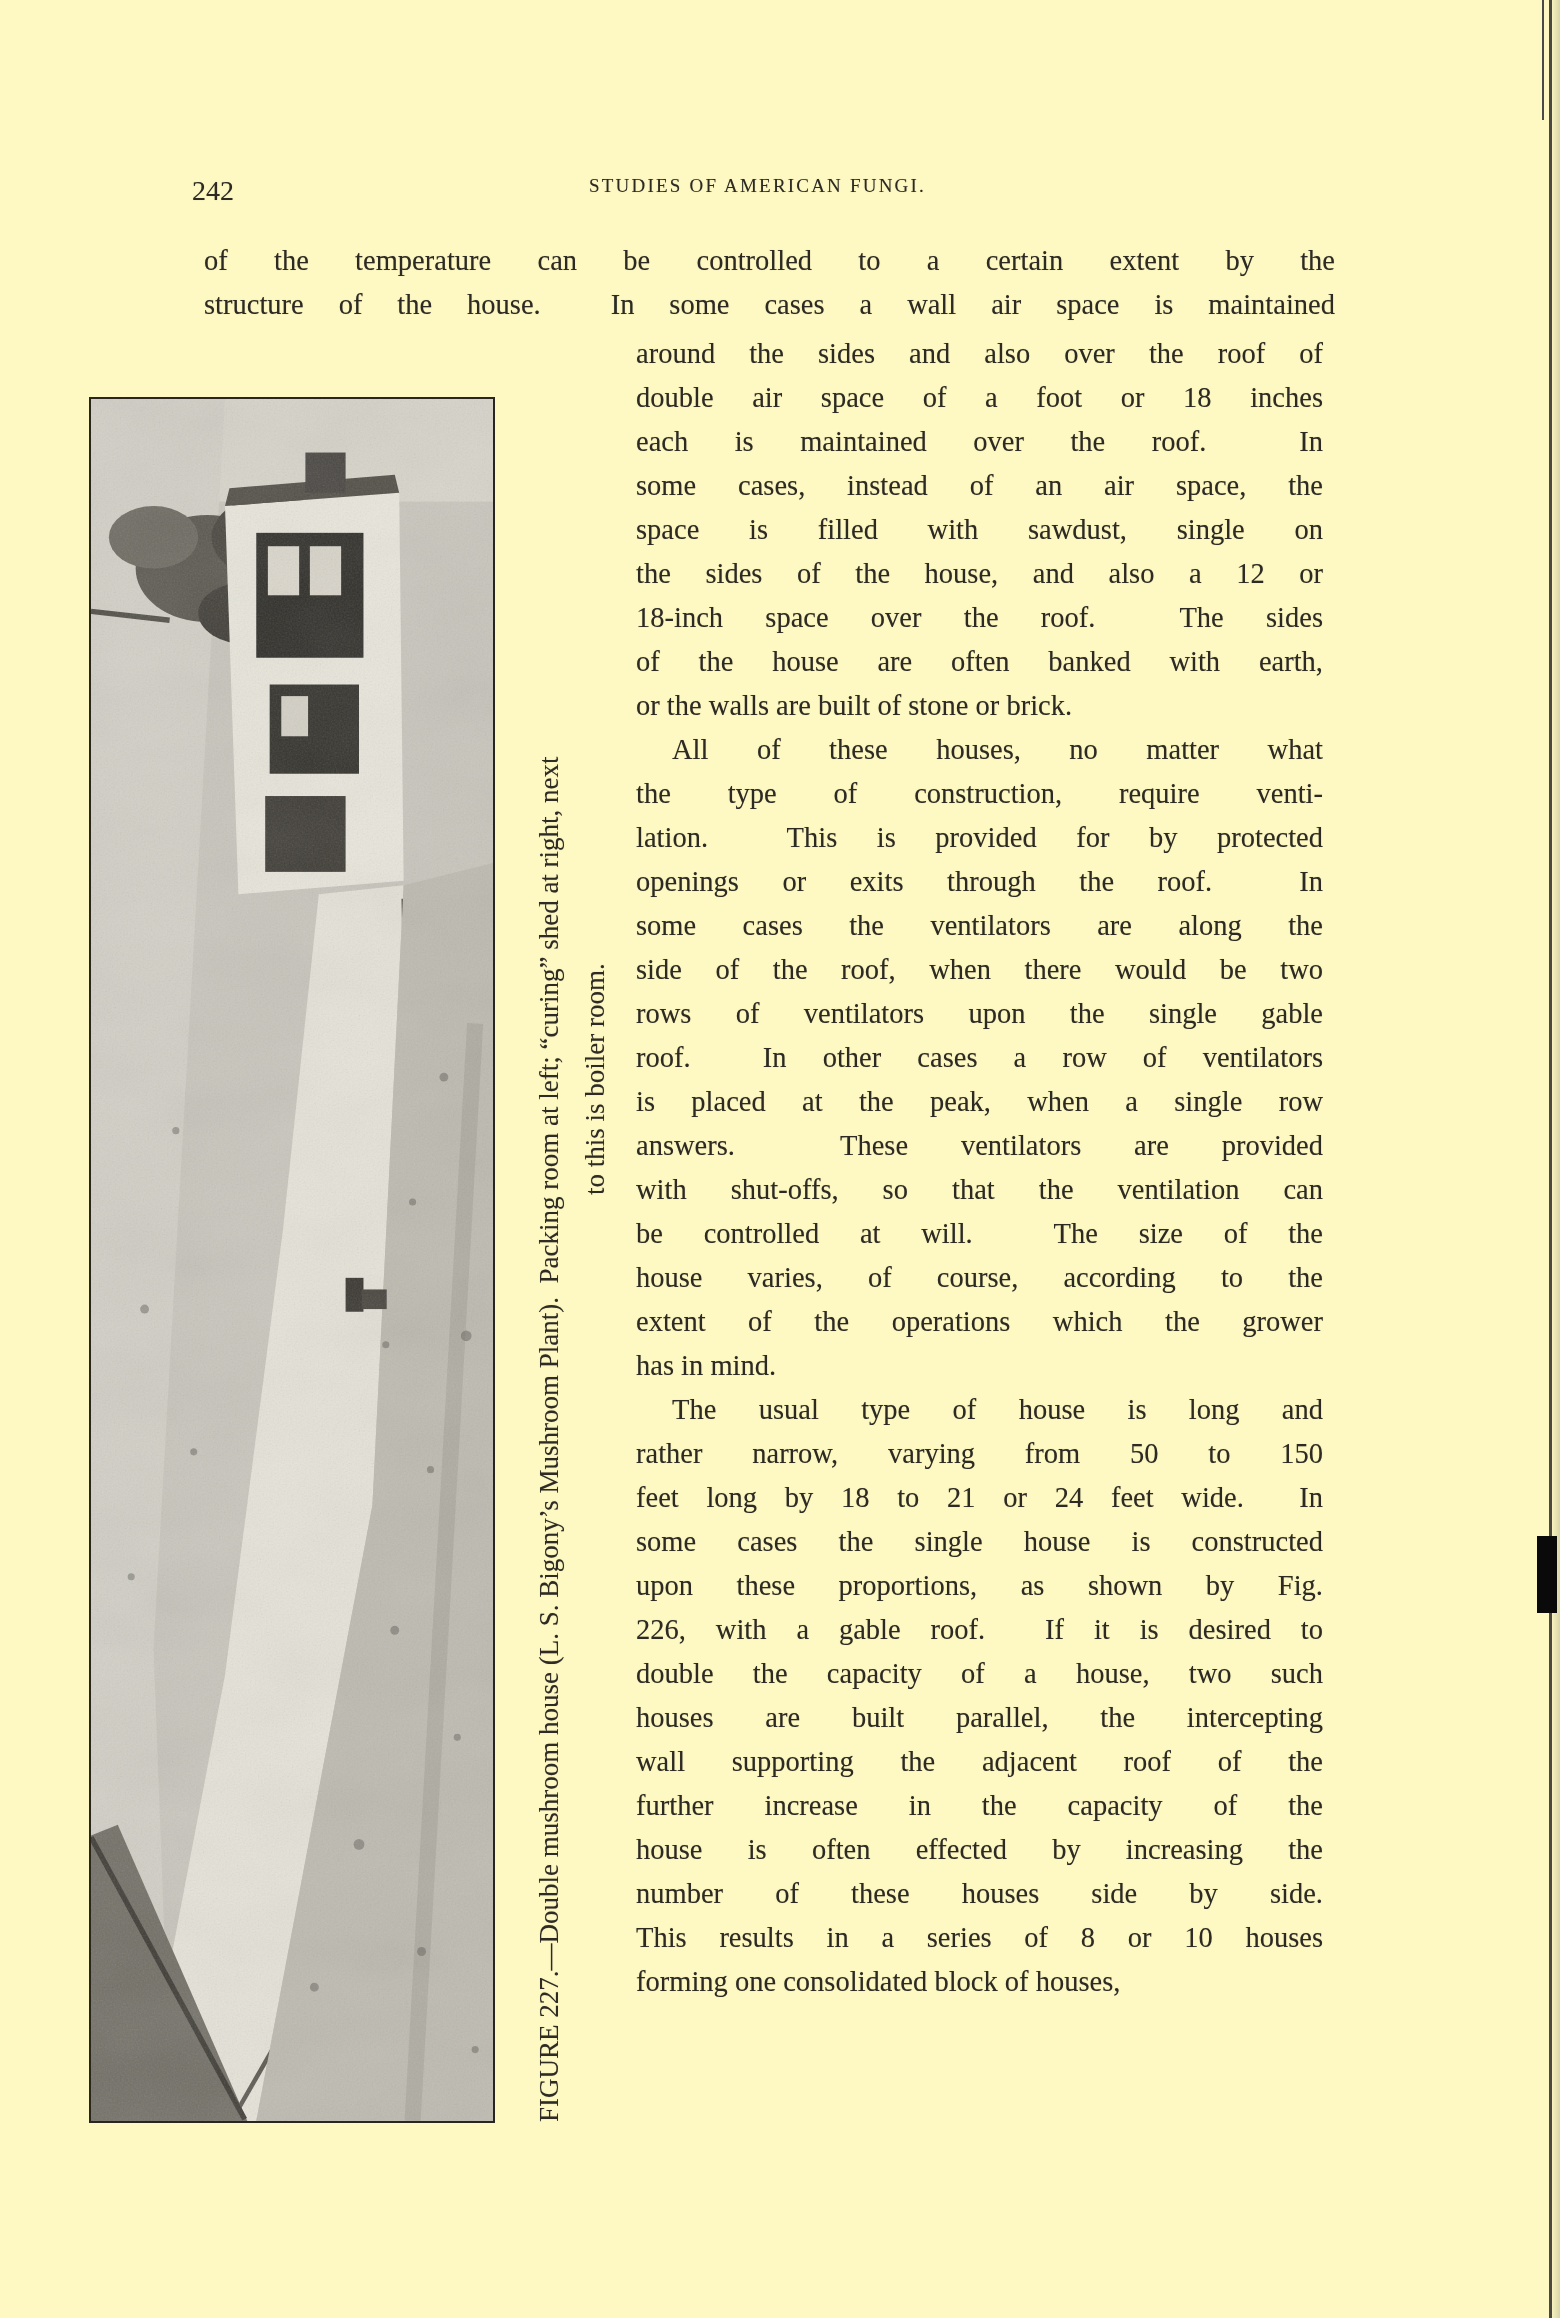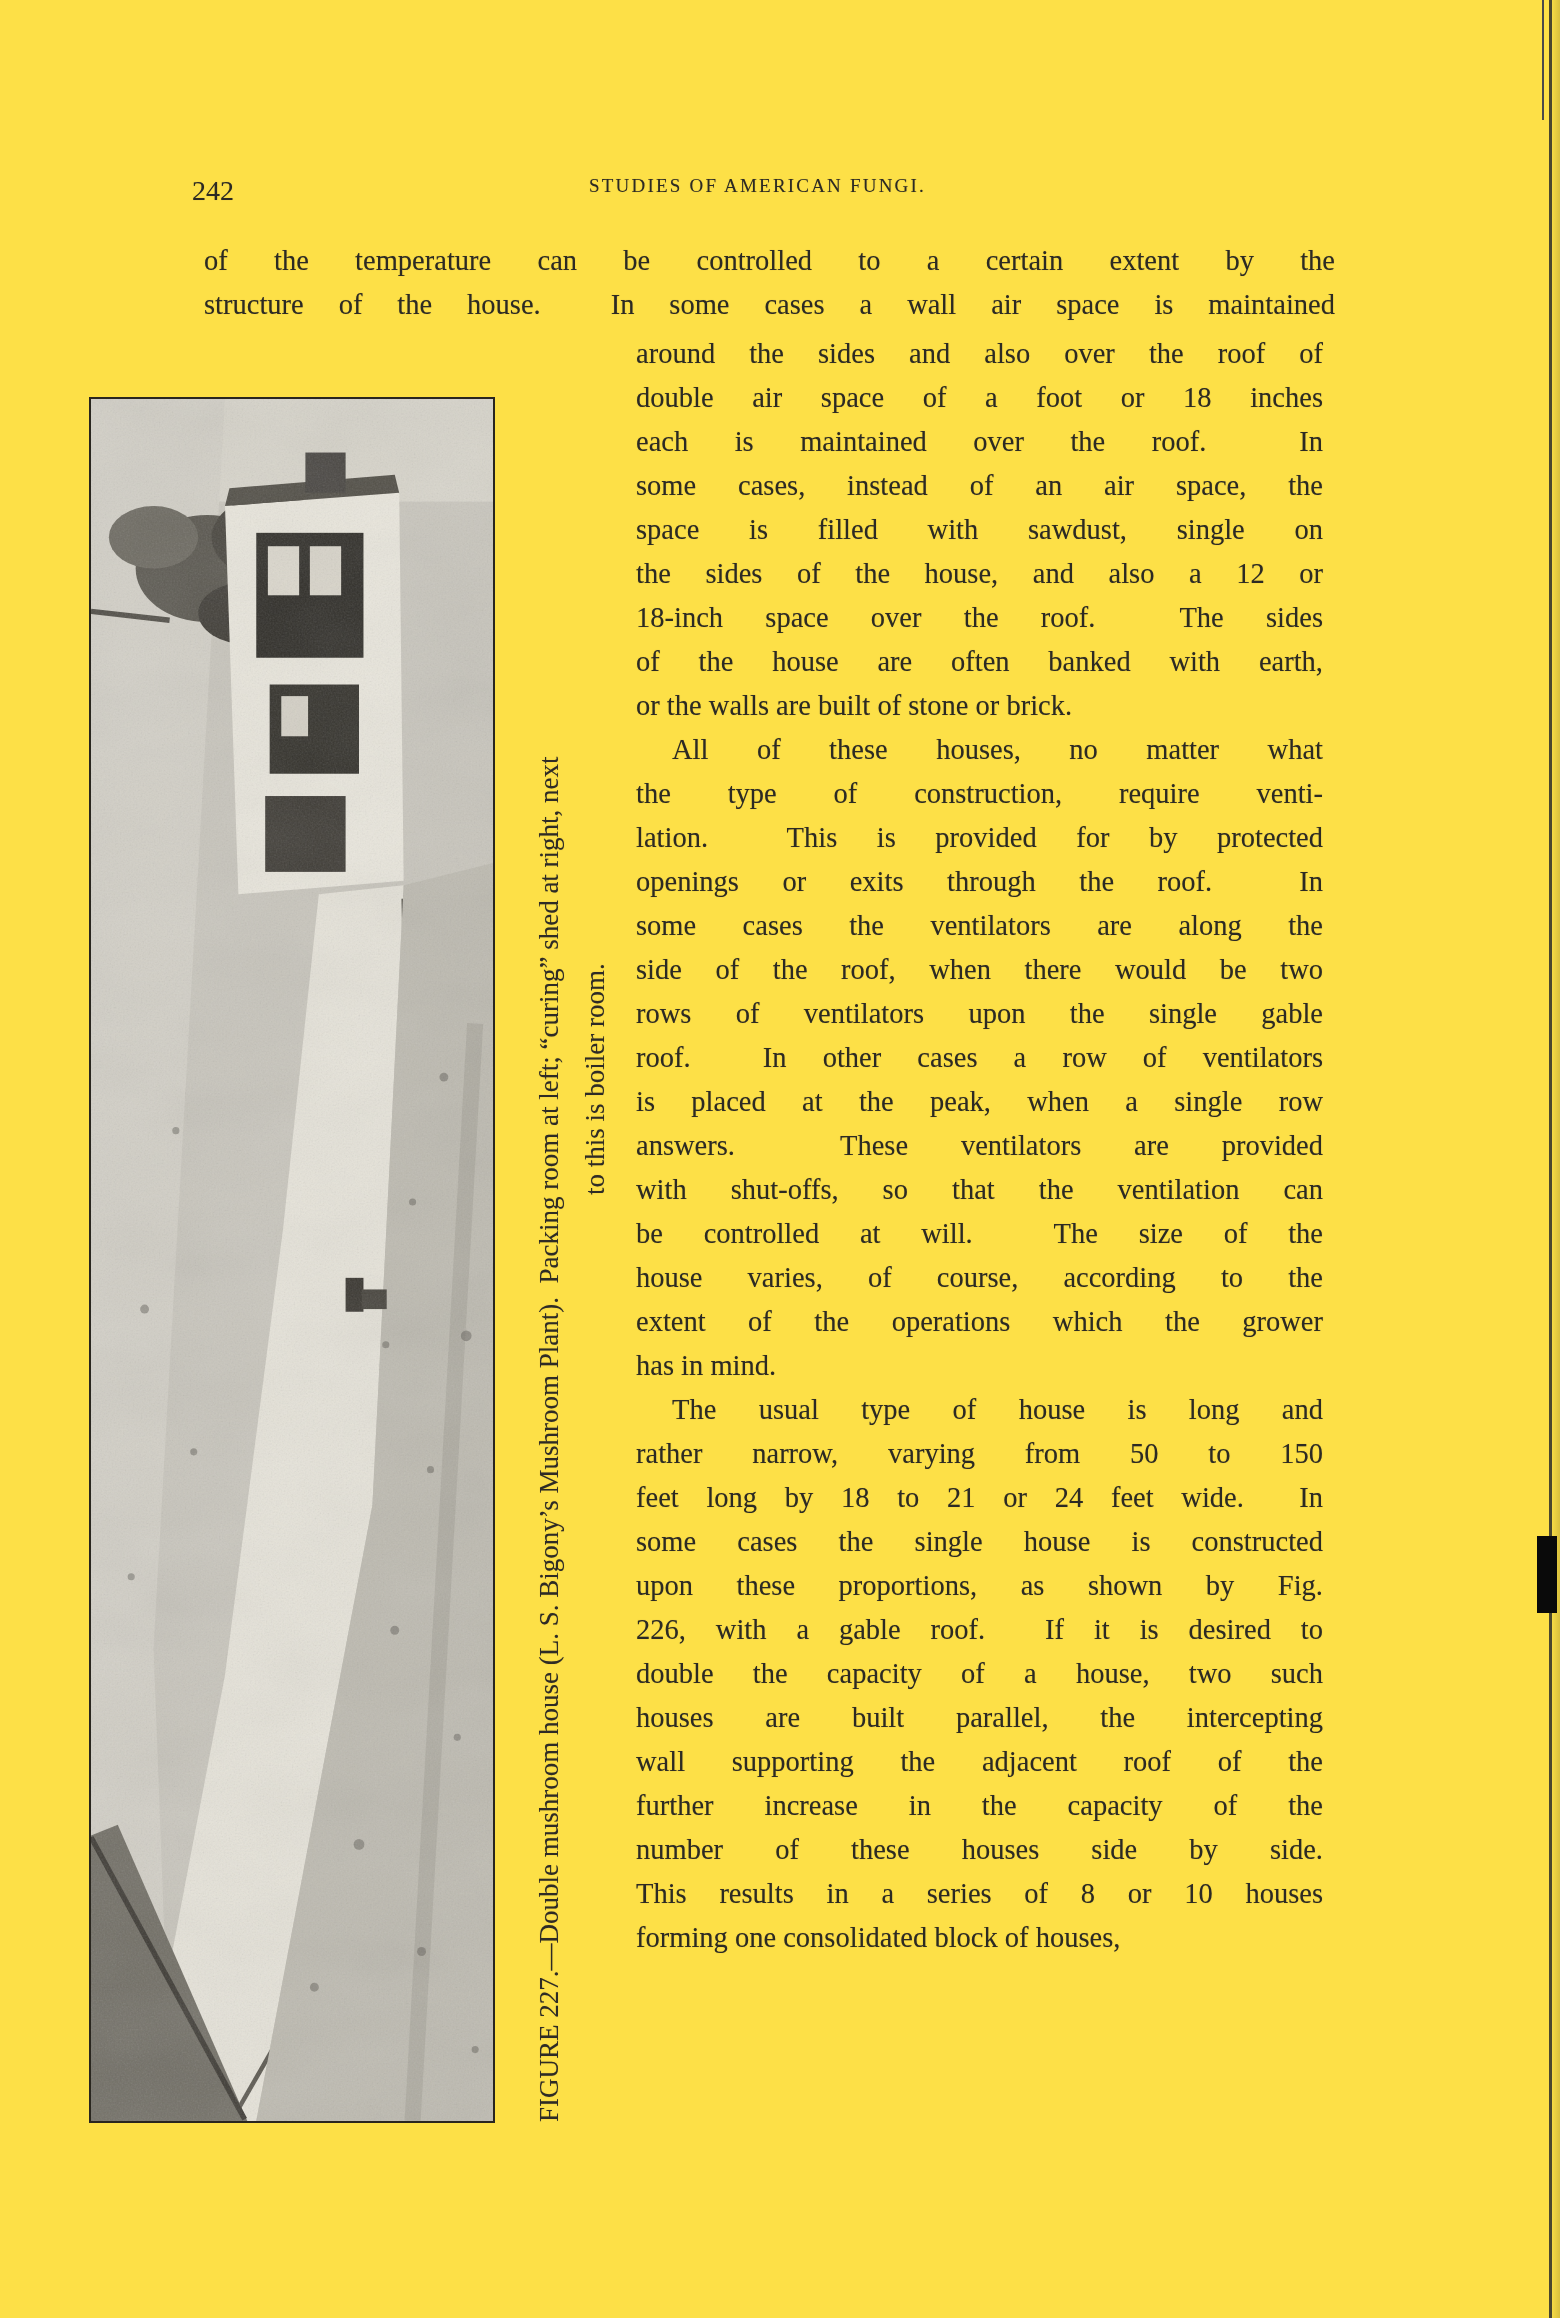--- a/index.html
+++ b/index.html
@@ -1,19 +1,19 @@
 <!DOCTYPE html>
 <html style="font-size:14.3px"><head>
 <meta charset="utf-8">
 <style>
   html,body { margin:0; padding:0; background:#d8d5cd; }
   .page {
     position:relative;
     width:1561px; height:2319px;
-    background:#fde047;
+    background:#fef9c3;
     overflow:hidden;
     font-family:"Liberation Serif","DejaVu Serif",serif;
     color:#2c2a23;
   }
   .page::after {
     content:''; position:absolute; right:0; top:0; width:10.7px; height:100%;
     background:linear-gradient(to right, rgba(0,0,0,0), rgba(0,0,0,0.16));
     pointer-events:none;
   }
   .soft { text-shadow:0 0 0.9px rgba(70,62,48,.35); }
@@ -179,20 +179,21 @@
       <div class="bline just ind">The usual type of house is long and</div>
       <div class="bline just">rather narrow, varying from 50 to 150</div>
       <div class="bline just">feet long by 18 to 21 or 24 feet wide.&nbsp; In</div>
       <div class="bline just">some cases the single house is constructed</div>
       <div class="bline just">upon these proportions, as shown by Fig.</div>
       <div class="bline just">226, with a gable roof.&nbsp; If it is desired to</div>
       <div class="bline just">double the capacity of a house, two such</div>
       <div class="bline just">houses are built parallel, the intercepting</div>
       <div class="bline just">wall supporting the adjacent roof of the</div>
       <div class="bline just">further increase in the capacity of the</div>
+      <div class="bline just">house is often effected by increasing the</div>
       <div class="bline just">number of these houses side by side.</div>
       <div class="bline just">This results in a series of 8 or 10 houses</div>
       <div class="bline">forming one consolidated block of houses,</div>
     </div>
 
   <div class="scan-line-right"></div>
   <div class="scan-line-right2"></div>
   <div class="scan-bar"></div>
 
 </div>

